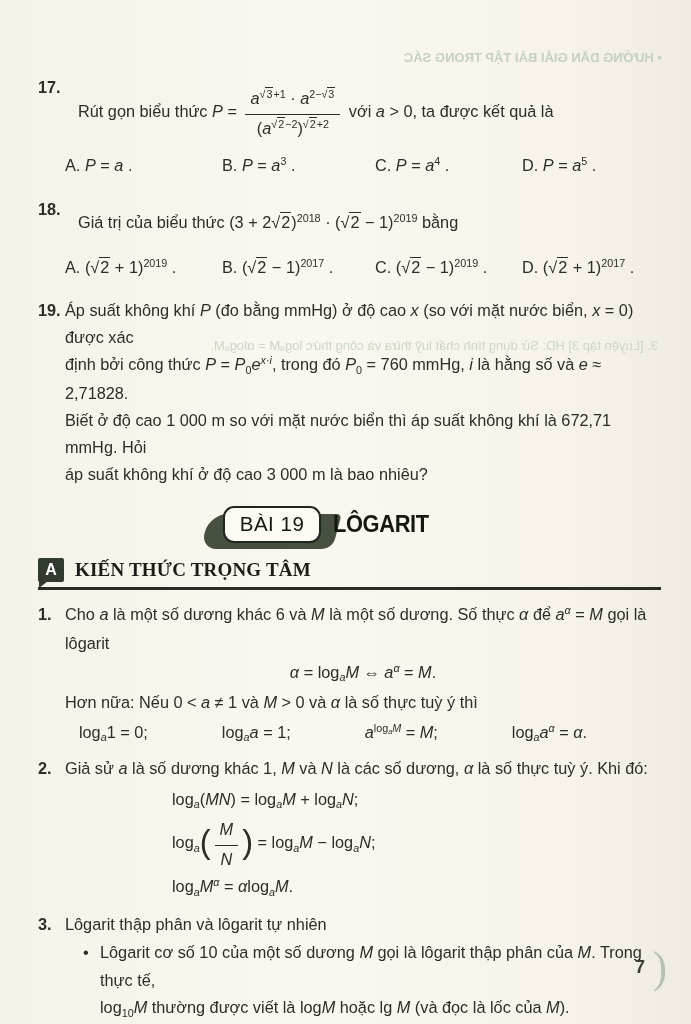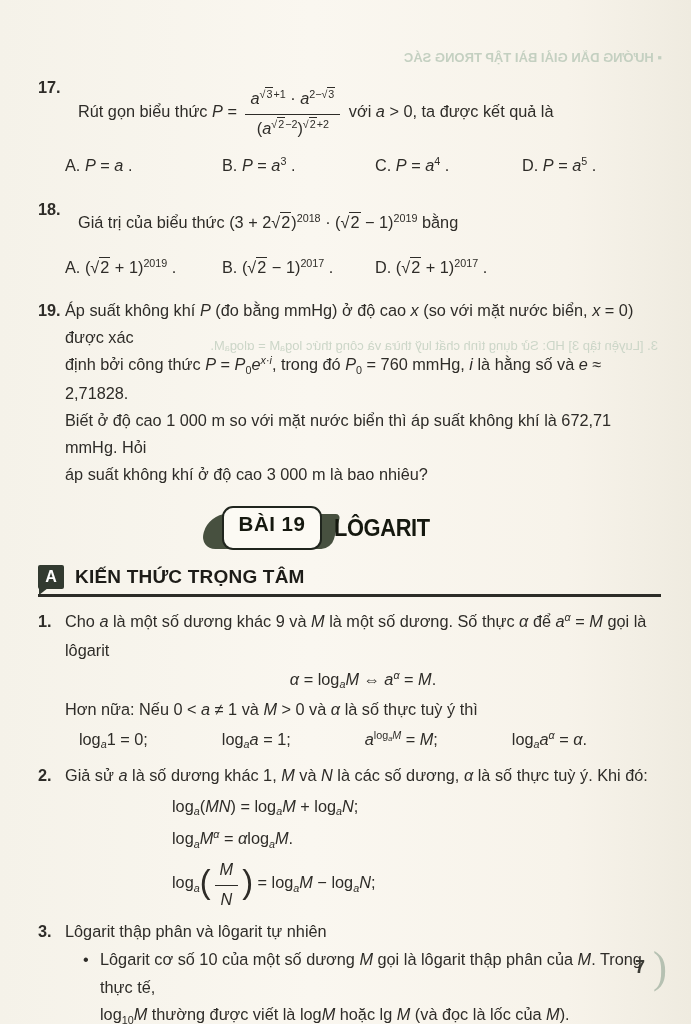--- a/index.html
+++ b/index.html
@@ -35,31 +35,31 @@
   .frac .num{display:block;padding:0 5px 5px;border-bottom:1.4px solid #2e2c28;}
   .frac .den{display:block;padding-top:2px;}
   .bp{font-size:200%;font-weight:400;vertical-align:middle;position:relative;top:-0.06em;line-height:0;}
 
   
   .banner-wrap{text-align:center;margin:18px 40px 0 0;}
   .banner{position:relative;display:inline-flex;align-items:center;}
   .banner-shadow{position:absolute;left:-18px;top:8px;width:132px;height:35px;background:#47503f;
                  border-radius:18px 5px 10px 16px;transform:skewX(-15deg);}
   .banner-badge{position:relative;background:#fcfaf4;border:2.6px solid #20251e;border-radius:11px;
-                padding:4px 15px 12px;font-weight:700;font-size:20.5px;letter-spacing:0.5px;color:#15180f;}
+                padding:4px 15px 5px;font-weight:400;font-size:20.5px;letter-spacing:0.5px;color:#15180f;}
   .banner-title{position:relative;font-weight:700;font-size:23.5px;margin-left:12px;letter-spacing:-0.4px;
                 transform:scaleX(0.93);transform-origin:left center;color:#15180f;}
 
   
   .sec{display:flex;align-items:center;gap:11px;margin-top:15px;}
   .sec-badge{position:relative;width:26px;height:24px;background:#323a30;color:#fff;font-weight:700;
              font-size:16px;display:flex;align-items:center;justify-content:center;border-radius:2px;}
   .sec-badge::after{content:"";position:absolute;left:1px;bottom:-6px;width:0;height:0;
              border-left:9px solid #323a30;border-bottom:7px solid transparent;}
-  .sec-title{font-weight:700;font-size:19px;letter-spacing:0.2px;color:#1d1c18;}
+  .sec-title{font-weight:700;font-size:19px;letter-spacing:0.2px;color:#1d1c18;font-family:Liberation Serif, serif;}
   .sec-rule{height:2.6px;background:#2c2c27;margin-top:5px;}
 
   .item{margin-top:9px;}
   .ibody{line-height:27.5px;}
   .eq-center{text-align:center;margin:1px 0;}
   .eq-left{margin:3px 0 3px 107px;}
   .frow{display:flex;gap:74px;justify-content:center;margin:2px 60px 0 0;}
   .bl{display:flex;margin-left:18px;}
   .bdot{flex:0 0 17px;width:17px;}
   .btext{flex:1;}
@@ -94,20 +94,21 @@
     </div>
   </div>
 
   <div class="q" style="margin-top:15px;">
     <div class="qnum">18.</div>
     <div class="qbody">
       <div class="qline"><span>Giá trị của biểu thức </span><span>(3 + 2</span><span class="root"><span>√</span><span class="rad">2</span></span><span>)</span><span class="sup">2018</span><span> · (</span><span class="root"><span>√</span><span class="rad">2</span></span><span> − 1)</span><span class="sup">2019</span><span>  bằng</span></div>
       <div class="opts opts18">
         <span><span>A. (</span><span class="root"><span>√</span><span class="rad">2</span></span><span> + 1)</span><span class="sup">2019</span><span> .</span></span>
         <span><span>B. (</span><span class="root"><span>√</span><span class="rad">2</span></span><span> − 1)</span><span class="sup">2017</span><span> .</span></span>
+        <span><span>C. (</span><span class="root"><span>√</span><span class="rad">2</span></span><span> − 1)</span><span class="sup">2019</span><span> .</span></span>
         <span><span>D. (</span><span class="root"><span>√</span><span class="rad">2</span></span><span> + 1)</span><span class="sup">2017</span><span> .</span></span>
       </div>
     </div>
   </div>
 
   <div class="q" style="margin-top:14px;">
     <div class="qnum">19.</div>
     <div class="qbody">
       <div><span>Áp suất không khí </span><span class="v">P</span><span> (đo bằng mmHg) ở độ cao </span><span class="v">x</span><span> (so với mặt nước biển, </span><span class="v">x</span><span> = 0) được xác</span></div>
       <div><span>định bởi công thức </span><span class="v">P</span><span> = </span><span class="v">P</span><span class="sub">0</span><span class="v">e</span><span class="sup"><span class="v">x</span><span>·</span><span class="v">i</span></span><span>, trong đó </span><span class="v">P</span><span class="sub">0</span><span> = 760 mmHg, </span><span class="v">i</span><span> là hằng số và </span><span class="v">e</span><span> ≈ 2,71828.</span></div>
@@ -126,42 +127,42 @@
 
   <div class="sec">
     <div class="sec-badge">A</div>
     <div class="sec-title">KIẾN THỨC TRỌNG TÂM</div>
   </div>
   <div class="sec-rule"></div>
 
   <div class="item" style="margin-top:11px;">
     <div class="inum">1.</div>
     <div class="ibody">
-      <div><span>Cho </span><span class="v">a</span><span> là một số dương khác 9 và </span><span class="v">M</span><span> là một số dương. Số thực </span><span class="v">α</span><span> để </span><span class="v">a</span><span class="sup"><span class="v">α</span></span><span> = </span><span class="v">M</span><span>  gọi là lôgarit</span></div>
+      <div><span>Cho </span><span class="v">a</span><span> là một số dương khác 6 và </span><span class="v">M</span><span> là một số dương. Số thực </span><span class="v">α</span><span> để </span><span class="v">a</span><span class="sup"><span class="v">α</span></span><span> = </span><span class="v">M</span><span>  gọi là lôgarit</span></div>
       <div class="eq-center"><span class="v">α</span><span> = log</span><span class="sub"><span class="v">a</span></span><span class="v">M</span><span> ⇔ </span><span class="v">a</span><span class="sup"><span class="v">α</span></span><span> = </span><span class="v">M</span><span>.</span></div>
       <div><span>Hơn nữa: Nếu 0 &lt; </span><span class="v">a</span><span> ≠ 1 và </span><span class="v">M</span><span> &gt; 0 và </span><span class="v">α</span><span> là số thực tuỳ ý thì</span></div>
       <div class="frow">
         <span><span>log</span><span class="sub"><span class="v">a</span></span><span>1 = 0;</span></span>
         <span><span>log</span><span class="sub"><span class="v">a</span></span><span class="v">a</span><span> = 1;</span></span>
         <span><span class="v">a</span><span class="sup"><span>log</span><span class="sub"><span class="v">a</span></span><span class="v">M</span></span><span> = </span><span class="v">M</span><span>;</span></span>
         <span><span>log</span><span class="sub"><span class="v">a</span></span><span class="v">a</span><span class="sup"><span class="v">α</span></span><span> = </span><span class="v">α</span><span>.</span></span>
       </div>
     </div>
   </div>
 
   <div class="item" style="margin-top:5px;">
     <div class="inum">2.</div>
     <div class="ibody">
       <div><span>Giả sử </span><span class="v">a</span><span> là số dương khác 1, </span><span class="v">M</span><span> và </span><span class="v">N</span><span> là các số dương, </span><span class="v">α</span><span> là số thực tuỳ ý. Khi đó:</span></div>
       <div class="eq-left"><span>log</span><span class="sub"><span class="v">a</span></span><span>(</span><span class="v">MN</span><span>) = log</span><span class="sub"><span class="v">a</span></span><span class="v">M</span><span> + log</span><span class="sub"><span class="v">a</span></span><span class="v">N</span><span>;</span></div>
-      <div class="eq-left"><span>log</span><span class="sub"><span class="v">a</span></span><span class="v">M</span><span class="sup"><span class="v">α</span></span><span> = </span><span class="v">α</span><span>log</span><span class="sub"><span class="v">a</span></span><span class="v">M</span><span>.</span></div>
       <div class="eq-left"><span>log</span><span class="sub"><span class="v">a</span></span><span class="bp">(</span><span class="frac">
             <span class="num"><span class="v">M</span></span>
             <span class="den"><span class="v">N</span></span>
           </span><span class="bp">)</span><span> = log</span><span class="sub"><span class="v">a</span></span><span class="v">M</span><span> − log</span><span class="sub"><span class="v">a</span></span><span class="v">N</span><span>;</span></div>
+      <div class="eq-left"><span>log</span><span class="sub"><span class="v">a</span></span><span class="v">M</span><span class="sup"><span class="v">α</span></span><span> = </span><span class="v">α</span><span>log</span><span class="sub"><span class="v">a</span></span><span class="v">M</span><span>.</span></div>
     </div>
   </div>
 
   <div class="item" style="margin-top:5px;">
     <div class="inum">3.</div>
     <div class="ibody">
       <div class="item3-title"><span>Lôgarit thập phân và lôgarit tự nhiên</span></div>
       <div class="bl">
         <span class="bdot">•</span>
         <span class="btext">

